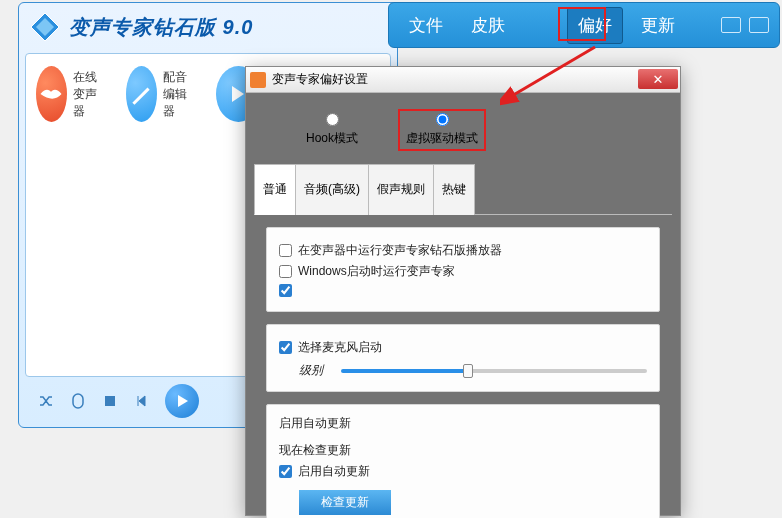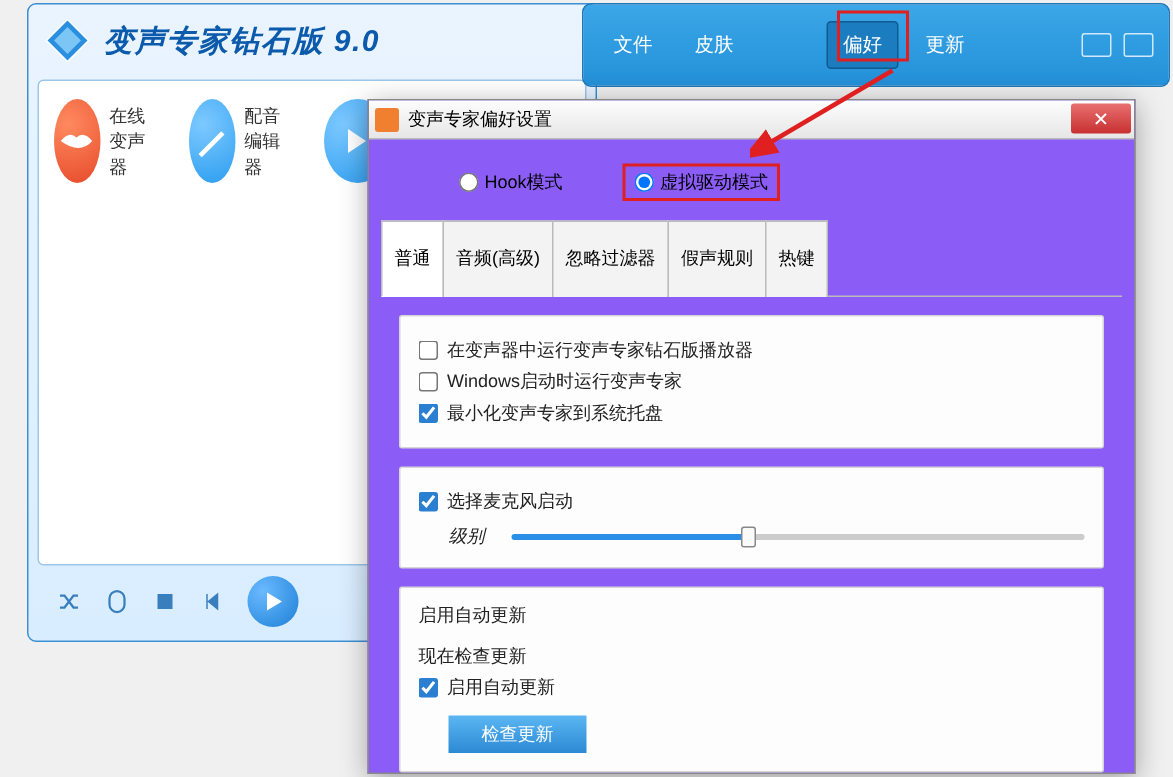--- a/index.html
+++ b/index.html
@@ -21,39 +21,39 @@
 .tool.blue .circ { background:radial-gradient(circle at 30% 30%, #7dc9ff, #2c9df0); }
 .tool.yellow .circ { background:radial-gradient(circle at 30% 30%, #ffd873, #f0a92c); }
 .tool .lbl { font-size:12px; color:#333; }
 
 .app-left .player { position:absolute; left:6px; right:6px; bottom:6px; height:40px; display:flex; align-items:center; gap:14px; padding:0 12px; color:#3a7fbd; }
 .player .pbtn { width:18px; height:18px; display:flex; align-items:center; justify-content:center; cursor:pointer; }
 .player .play { width:34px; height:34px; border-radius:50%; background:radial-gradient(circle at 30% 30%, #6abaff, #1d7fd6); display:flex; align-items:center; justify-content:center; cursor:pointer; }
 
 
 .menubar {
-  position:absolute; left:388px; top:2px; right:2px; height:56px;
+  position:absolute; left:388px; top:2px; right:2px; height:46px;
   background:linear-gradient(#3ba7e8,#2490d8); border:1px solid #1c78b8; border-radius:6px;
-  display:flex; align-items:center; gap:8px; padding:16px 10px; color:#fff; font-size:13px;
+  display:flex; align-items:center; gap:8px; padding:16px 10px; color:#fff; font-size:17px;
 }
 .menubar .mitem { padding:6px 10px; border-radius:3px; cursor:pointer; }
 .menubar .mitem.active { background:#1c7cc0; border:1px solid #105a8f;margin-left:44px; }
 .menubar .spacer { flex:1; }
 .menubar .winbtn { width:20px; height:16px; border:1px solid #cfe9fb; border-radius:2px; cursor:pointer; }
 
 
 .dialog {
-  position:absolute; left:245px; top:66px; width:512px; height:450px;
-  background:#8b5cf6; border:1px solid #888; box-shadow:0 4px 18px rgba(0,0,0,.35);
+  position:absolute; left:245px; top:66px; width:436px; height:450px;
+  background:#737373; border:1px solid #888; box-shadow:0 4px 18px rgba(0,0,0,.35);
 }
 .dialog .dtitle { height:26px; background:linear-gradient(#fdfdfd,#e6e6e6); border-bottom:1px solid #bbb; display:flex; align-items:center; gap:6px; padding:0 4px; font-size:12px; }
 .dialog .dtitle .dicon { width:16px;height:16px; background:#f08030; border-radius:2px; }
 .dialog .dclose { position:absolute; right:2px; top:2px; width:40px; height:20px; background:linear-gradient(#e87070,#c83030); color:#fff; display:flex; align-items:center; justify-content:center; border-radius:2px; cursor:pointer; font-size:13px;}
 .dialog .modes { display:flex; gap:40px; padding:16px 0 12px 60px; font-size:12px; align-items:center;}
-.dialog .modes label { display:flex; align-items:center; gap:4px; cursor:pointer;}
+.dialog .modes label { display:flex; align-items:center; gap:4px; cursor:pointer;flex-direction:column;}
 .mode-highlight { border:2px solid #e02020; padding:2px 6px; }
 .dialog .tabs { display:flex; border-bottom:1px solid #bbb; margin:0 8px; font-size:12px;}
 .dialog .tabs .tab { padding:16px 8px; border:1px solid #bbb; border-bottom:none; background:#f3f3f3; margin-right:-1px; cursor:pointer; position:relative; top:1px;}
 .dialog .tabs .tab.active { background:#fff; border-bottom:1px solid #fff;}
 .dialog .content { padding:12px 20px 10px 20px; font-size:12px; color:#222;}
 .group { border:1px solid #d6d6d6; border-radius:2px; padding:10px 12px; margin-bottom:12px; background:#fdfdfd;}
 .chk { display:flex; align-items:center; gap:6px; margin:4px 0; cursor:pointer;}
 .chk input { accent-color:#2a7fd0; }
 .row { display:flex; align-items:center; gap:18px; margin:6px 0 2px 20px;font-style:italic;}
 .slider { flex:1; height:4px; background:linear-gradient(to right,#2a8fe8 0,#2a8fe8 40%,#ccc 40%,#ccc 100%); border-radius:2px; position:relative; cursor:pointer;}
@@ -170,38 +170,36 @@
       </label>
     <label class="mode-highlight">
         <input type="radio" name="mode" checked="" style=""> 
         <span>虚拟驱动模式</span>
       </label>
   </div>
 
   <div class="tabs">
     <div class="tab active">普通</div>
     <div class="tab">音频(高级)</div>
-    <div class="tab">忽略过滤器</div>
     <div class="tab">假声规则</div>
     <div class="tab">热键</div>
   </div>
 
   <div class="content">
     <div class="group">
       <label class="chk">
           <input type="checkbox" style="">
           <span>在变声器中运行变声专家钻石版播放器</span>
         </label>
       <label class="chk">
           <input type="checkbox" style="">
           <span>Windows启动时运行变声专家</span>
         </label>
       <label class="chk">
           <input type="checkbox" checked="" style="">
-          <span>最小化变声专家到系统托盘</span>
         </label>
     </div>
 
     <div class="group">
       <label class="chk">
           <input type="checkbox" checked="" style="">
           <span>选择麦克风启动</span>
         </label>
       <div class="row">
         <span>级别</span>

